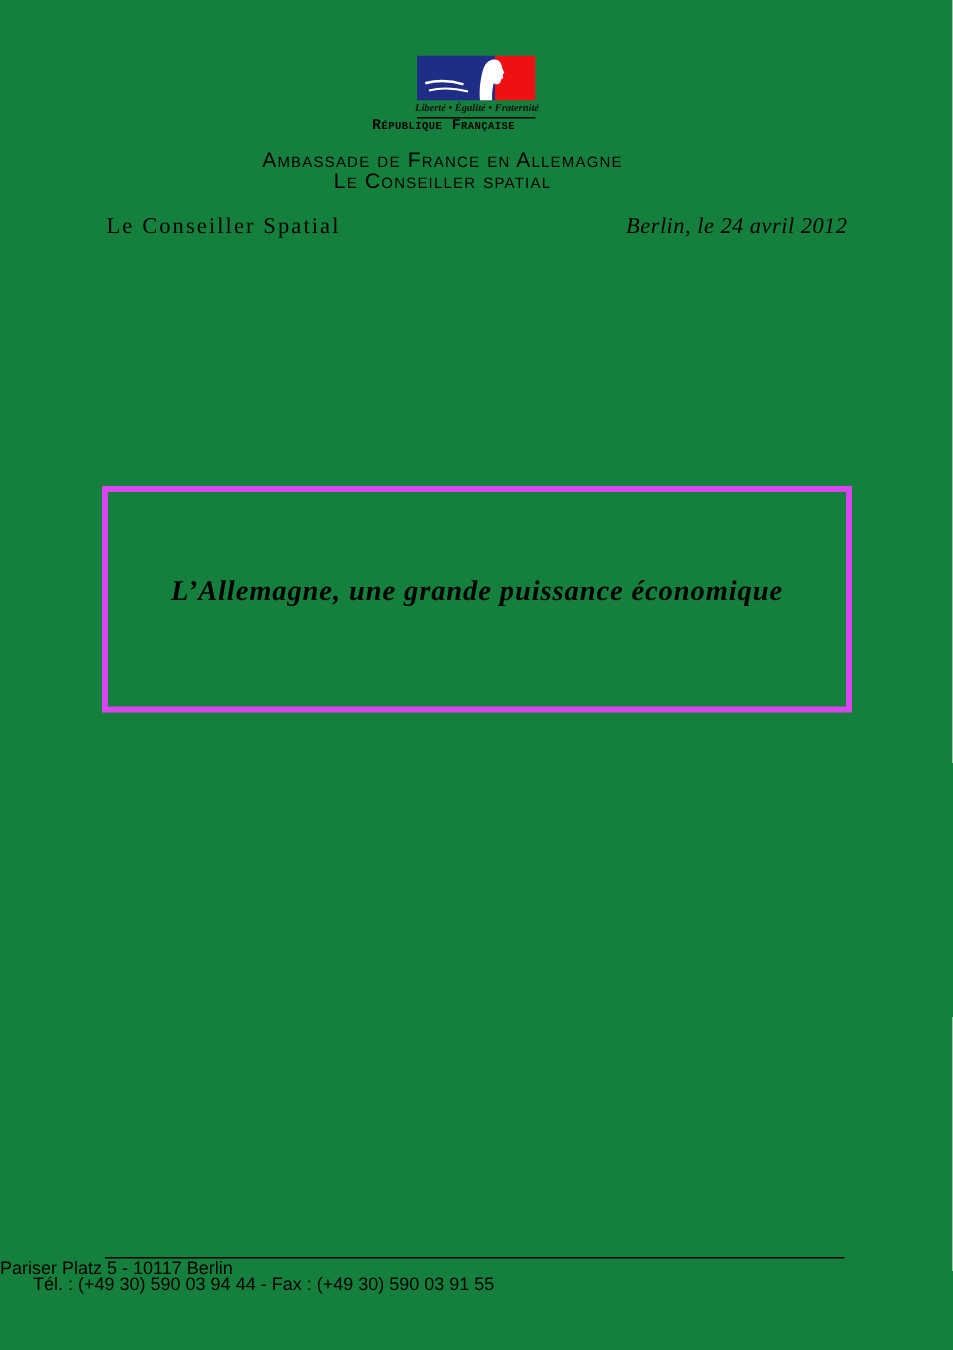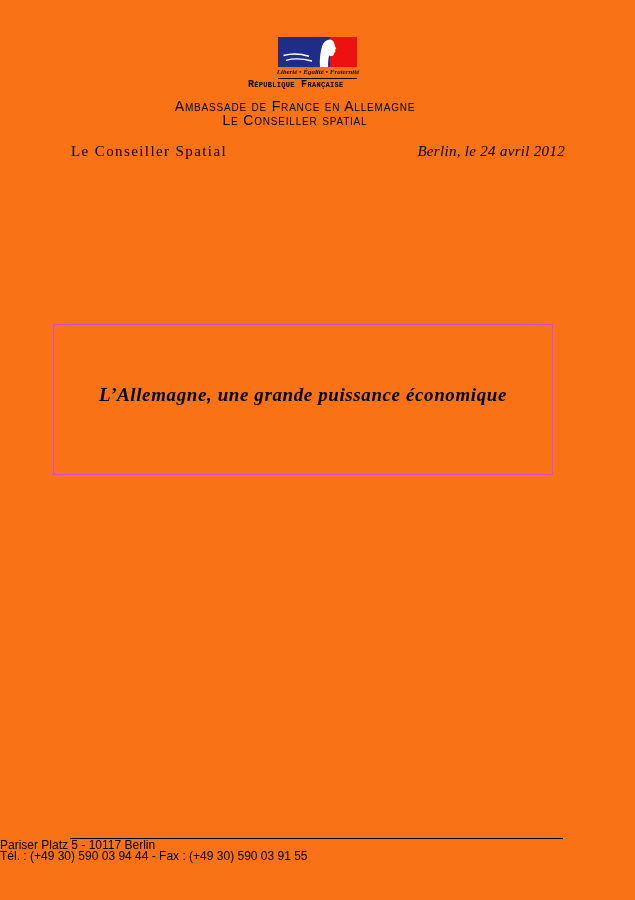--- a/index.html
+++ b/index.html
@@ -1,21 +1,21 @@
 <!DOCTYPE html>
 <html><head>
 <meta charset="utf-8">
 <style>
   * { margin: 0; padding: 0; box-sizing: border-box; }
   html, body { background: #ffffff; }
   .page {
     position: relative;
     width: 635px;
     height: 900px;
-    background: #f97316;
+    background: #15803d;
     font-family: "Liberation Serif", serif;
     color: #000000;
     overflow: hidden;
   }
 
   
   .flag {
     position: absolute;
     left: 278px; top: 37px;
     width: 79px; height: 30px;
@@ -81,23 +81,23 @@
     font-style: italic;
     font-size: 15px;
     line-height: 18px;
     letter-spacing: 0.3px;
     white-space: nowrap;
   }
 
   
   .title-box {
     position: absolute;
-    left: 53px; top: 324px;
+    left: 68px; top: 324px;
     width: 500px; height: 151px;
-    border: 1px solid #d946ef;
+    border: 4px solid #d946ef;
     display: flex;
     align-items: center;
     justify-content: center;
     padding-bottom: 9px;
   }
   .doc-title {
     font-family: "Liberation Serif", serif;
     font-weight: bold;
     font-style: italic;
     font-size: 19px;
@@ -115,21 +115,21 @@
   }
   .footer-address, .footer-contact {
     position: absolute;
     left: 0; width: 546px;
     font-family: "Liberation Sans", sans-serif;
     font-size: 12px;
     line-height: 11px;
     white-space: nowrap;
   }
   .footer-address { top: 840px; }
-  .footer-contact { top: 851px; }
+  .footer-contact { top: 851px; margin-left: 22px; }
 </style>
 </head>
 <body>
 
 <div class="page">
 
   <div class="flag">
     <svg viewBox="0 0 790 300" preserveAspectRatio="none">
       <rect x="0" y="0" width="520" height="300" fill="#1f2d86"></rect>
       <rect x="520" y="0" width="270" height="300" fill="#ee1111"></rect>

